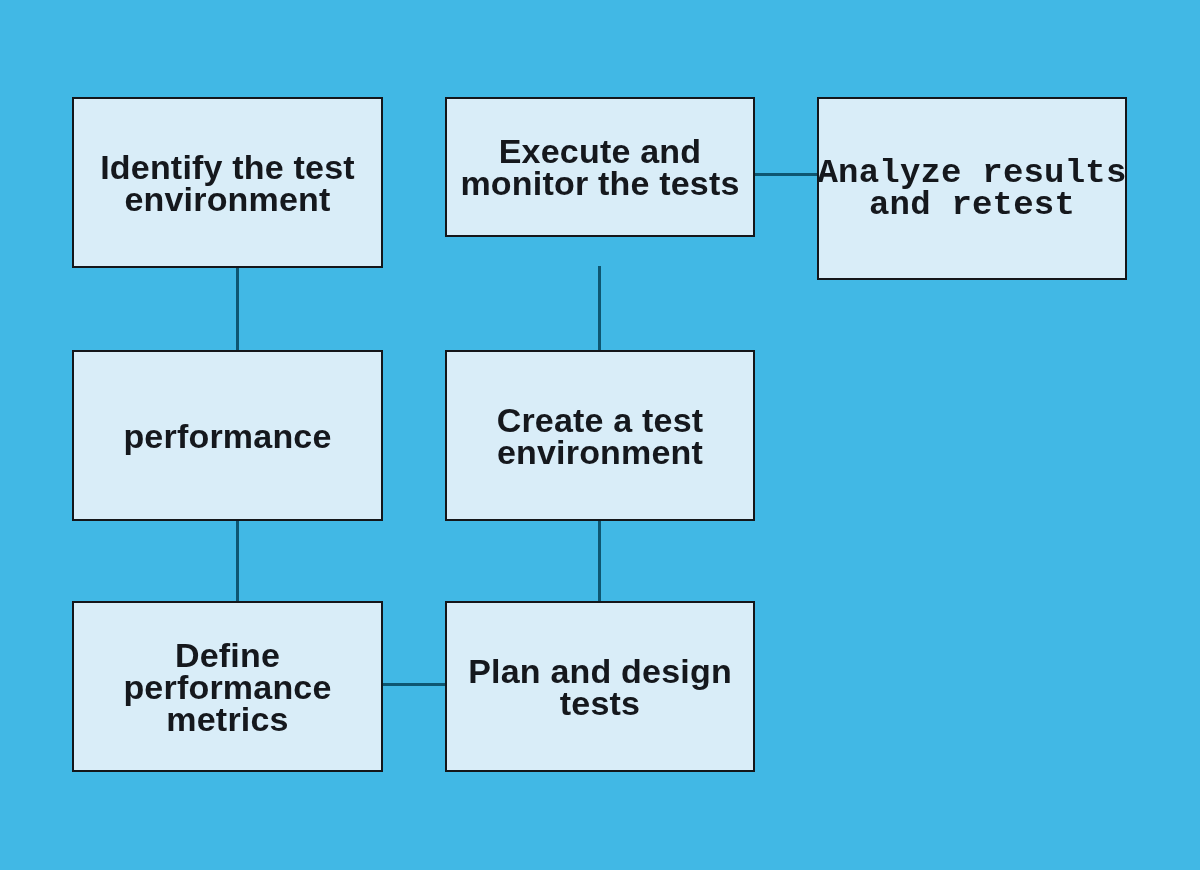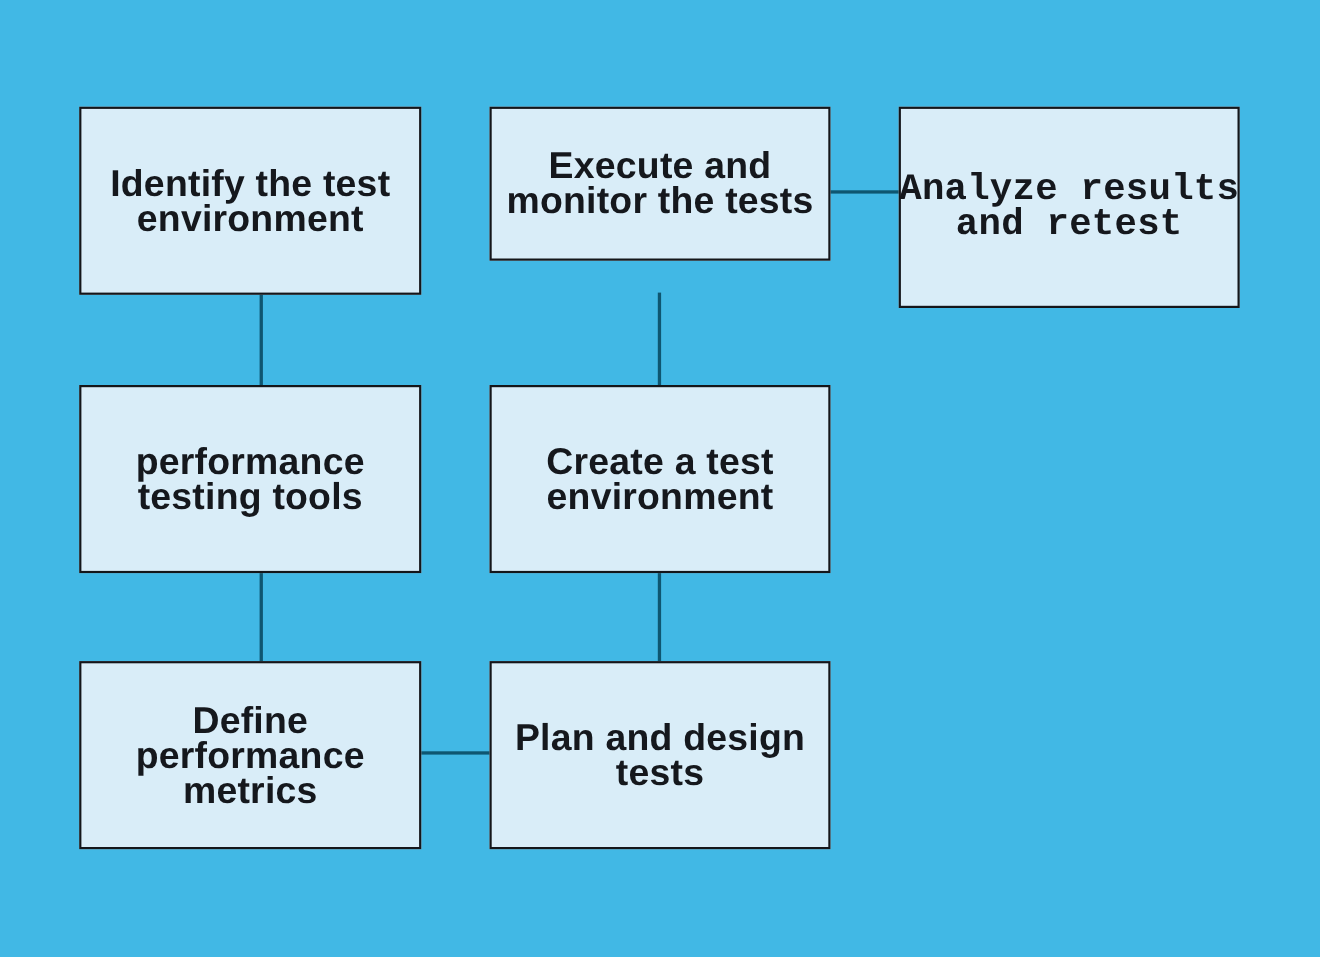--- a/index.html
+++ b/index.html
@@ -85,21 +85,20 @@
   <div class="node n3">
     <div class="node-label">
       <span class="line">Analyze results</span>
       <span class="line">and retest</span>
     </div>
   </div>
 
   <div class="node n4">
     <div class="node-label">
       <span class="line">performance</span>
-      <span class="line">testing tools</span>
     </div>
   </div>
 
   <div class="node n5">
     <div class="node-label">
       <span class="line">Create a test</span>
       <span class="line">environment</span>
     </div>
   </div>
 

